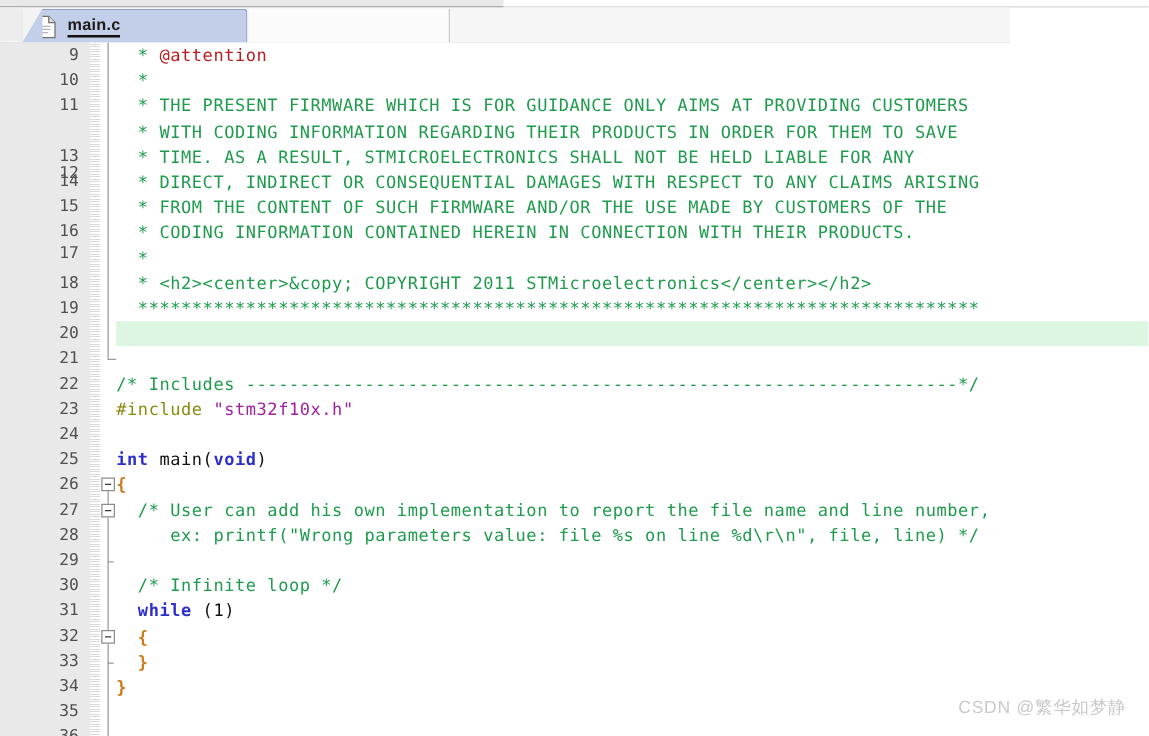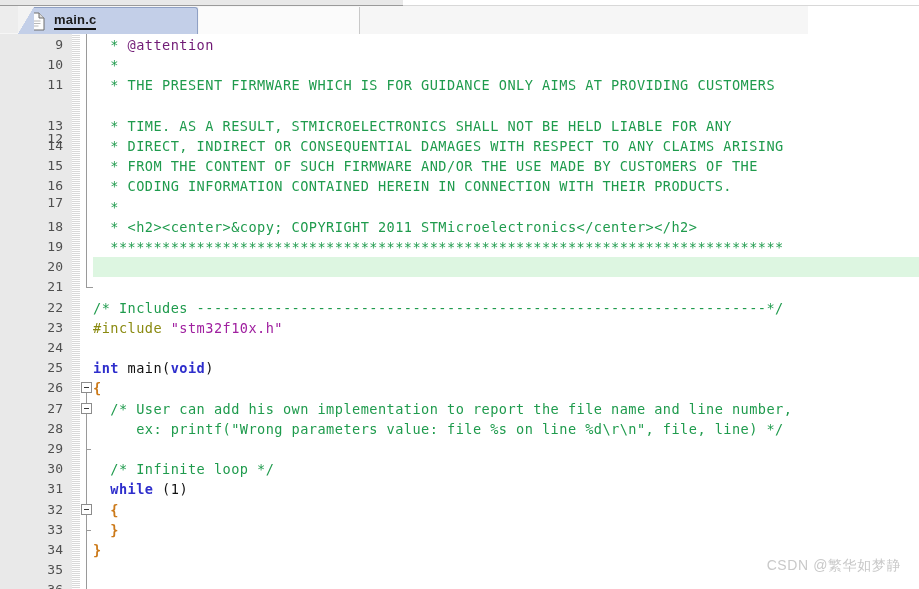--- a/index.html
+++ b/index.html
@@ -54,21 +54,21 @@
   }
 
   .code{
     position:absolute;left:0;
     font-family:"DejaVu Sans Mono","Liberation Mono",monospace;
     font-size:13.6px;letter-spacing:0.45px;white-space:pre;
   }
   .hl{position:absolute;left:93px;right:0;height:20.2px;background:#ddf6e1;}
 
   .c-comment{color:#1f9b4d;}
-  .c-attn{color:#701a75;}
+  .c-attn{color:#b91c1c;}
   .c-pre{color:#8a8a10;}
   .c-str{color:#a020a0;}
   .c-kw{color:#2e2ecc;font-weight:bold;}
   .c-brace{color:#cc7a1a;font-weight:bold;}
   .c-plain{color:#111111;}
   .c-num{color:#111111;}
 
   
   .fold-line{position:absolute;left:6px;width:1px;background:#9a9a9a;}
   .fold-box{position:absolute;left:1px;width:11px;height:11px;background:#ffffff;border:1px solid #8c8c8c;box-sizing:border-box;}
@@ -147,20 +147,21 @@
         <div class="fold-box" style="top: 348.4px;"></div>
         <div class="fold-box" style="top: 368.6px;"></div>
         <div class="fold-tick" style="top: 415px;"></div>
         <div class="fold-box" style="top: 469.6px;"></div>
         <div class="fold-tick" style="top: 495.8px;"></div>
       </div>
     <div class="codearea">
         <div class="code" style="top: 1px; height: 20.2px; line-height: 20.2px;"><span class="c-comment">  * </span><span class="c-attn">@attention</span></div>
         <div class="code" style="top: 21.2px; height: 20.2px; line-height: 20.2px;"><span class="c-comment">  *</span></div>
         <div class="code" style="top: 41.4px; height: 20.2px; line-height: 20.2px;"><span class="c-comment">  * THE PRESENT FIRMWARE WHICH IS FOR GUIDANCE ONLY AIMS AT PROVIDING CUSTOMERS</span></div>
+        <div class="code" style="top: 61.6px; height: 20.2px; line-height: 20.2px;"><span class="c-comment">  * WITH CODING INFORMATION REGARDING THEIR PRODUCTS IN ORDER FOR THEM TO SAVE</span></div>
         <div class="code" style="top: 102px; height: 20.2px; line-height: 20.2px;"><span class="c-comment">  * DIRECT, INDIRECT OR CONSEQUENTIAL DAMAGES WITH RESPECT TO ANY CLAIMS ARISING</span></div>
         <div class="code" style="top: 81.8px; height: 20.2px; line-height: 20.2px;"><span class="c-comment">  * TIME. AS A RESULT, STMICROELECTRONICS SHALL NOT BE HELD LIABLE FOR ANY</span></div>
         <div class="code" style="top: 122.2px; height: 20.2px; line-height: 20.2px;"><span class="c-comment">  * FROM THE CONTENT OF SUCH FIRMWARE AND/OR THE USE MADE BY CUSTOMERS OF THE</span></div>
         <div class="code" style="top: 142.4px; height: 20.2px; line-height: 20.2px;"><span class="c-comment">  * CODING INFORMATION CONTAINED HEREIN IN CONNECTION WITH THEIR PRODUCTS.</span></div>
         <div class="code" style="top: 162.6px; height: 20.2px; line-height: 20.2px;"><span class="c-comment">  *</span></div>
         <div class="code" style="top: 182.8px; height: 20.2px; line-height: 20.2px;"><span class="c-comment">  * &lt;h2&gt;&lt;center&gt;&amp;copy; COPYRIGHT 2011 STMicroelectronics&lt;/center&gt;&lt;/h2&gt;</span></div>
         <div class="code" style="top: 203px; height: 20.2px; line-height: 20.2px;"><span class="c-comment">  ******************************************************************************</span></div>
         <div class="code" style="top: 223.2px; height: 20.2px; line-height: 20.2px;"><span class="c-comment">  */</span></div>
         <div class="code" style="top: 243.4px; height: 20.2px; line-height: 20.2px;"></div>
         <div class="code" style="top: 263.6px; height: 20.2px; line-height: 20.2px;"><span class="c-comment">/* Includes ------------------------------------------------------------------*/</span></div>

